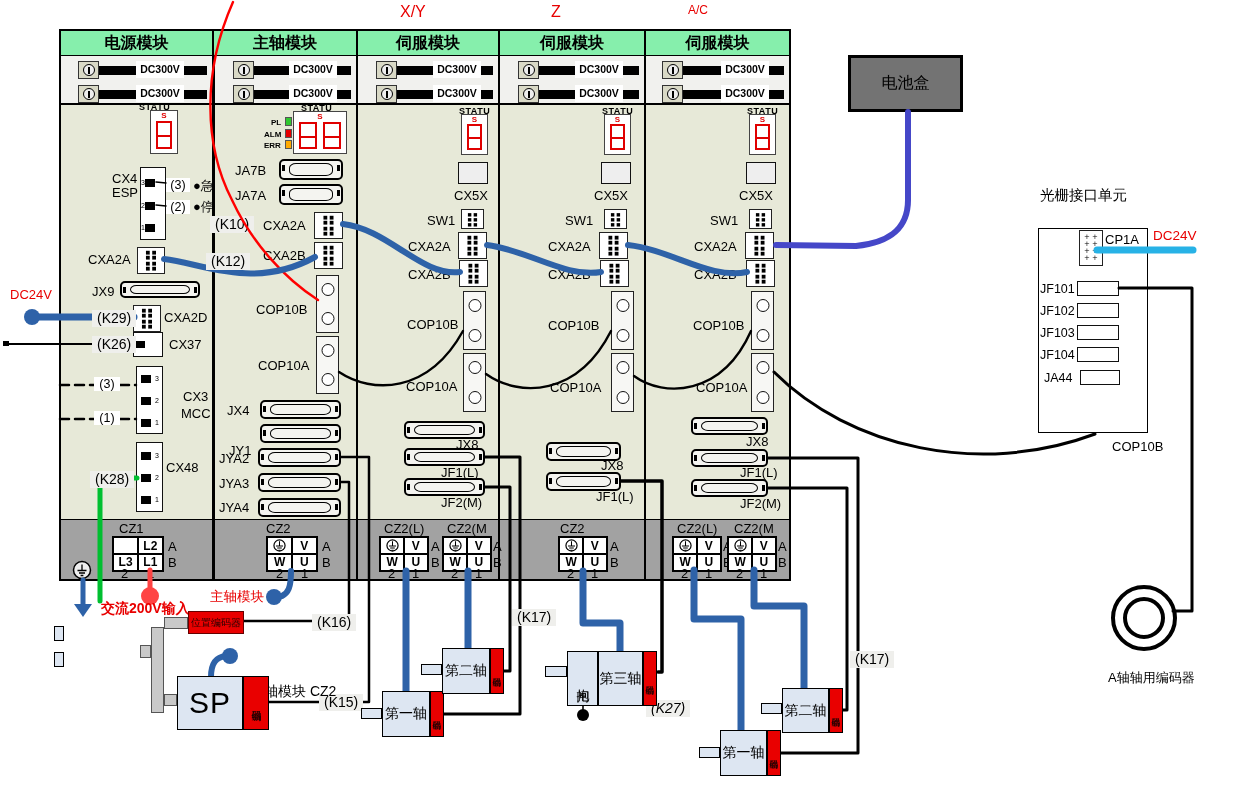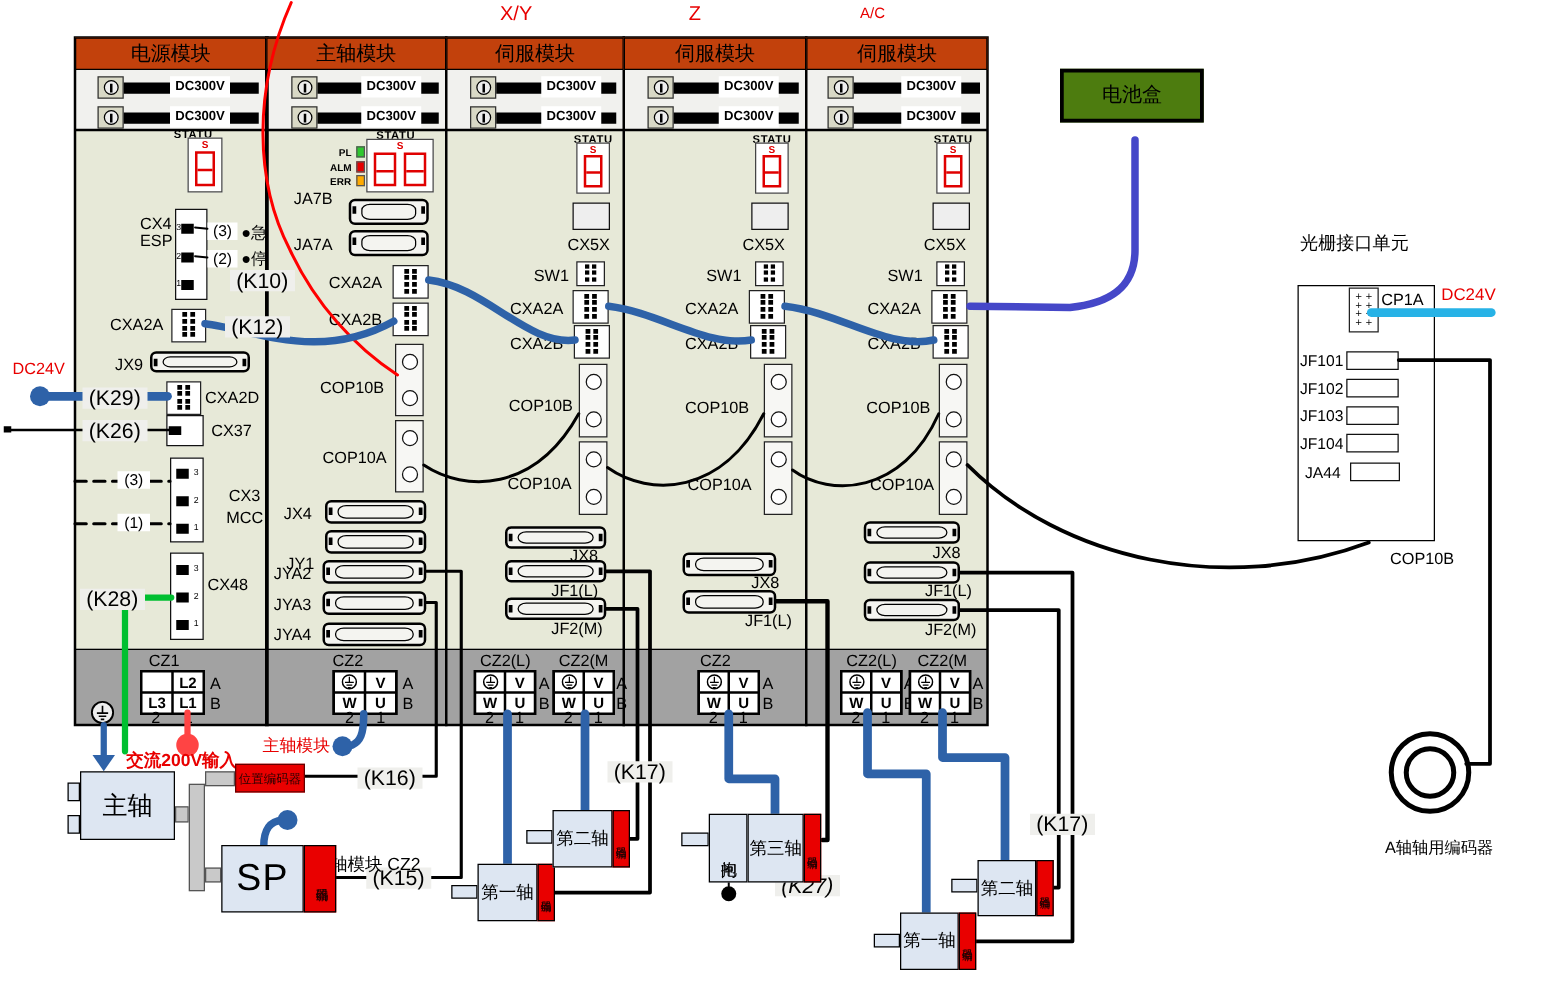--- a/index.html
+++ b/index.html
@@ -1,24 +1,24 @@
 <!DOCTYPE html>
 <html><head>
 <meta charset="utf-8">
 <style>
   html,body{margin:0;padding:0;background:#fff;}
   #stage{position:relative;width:1236px;height:785px;background:#fff;overflow:hidden;
          font-family:"Liberation Sans","DejaVu Sans",sans-serif;color:#000;}
   .abs{position:absolute;}
   .lbl{position:absolute;font-size:13px;line-height:1.05;white-space:nowrap;color:#000;}
   .red{color:#e80000;}
-  .kl{position:absolute;font-size:17px;background:#efefec;padding:0 5px;line-height:17px;white-space:nowrap;}
+  .kl{position:absolute;font-size:14px;background:#efefec;padding:0 5px;line-height:17px;white-space:nowrap;margin-left:26px;}
   .whtbox{position:absolute;background:#fff;font-size:12.5px;text-align:center;}
-  .hdr{position:absolute;background:#c2410c;border:1.6px solid #000;box-sizing:border-box;
-       display:flex;align-items:center;justify-content:center;font-size:16px;font-weight:normal;}
+  .hdr{position:absolute;background:#86efac;border:1.6px solid #000;box-sizing:border-box;
+       display:flex;align-items:center;justify-content:center;font-size:16px;font-weight:bold;}
   .band{position:absolute;}
   .divider{position:absolute;width:2.5px;background:#000;}
   .outer{position:absolute;border:2.5px solid #000;box-sizing:border-box;}
   .screw{position:absolute;width:21px;height:18px;background:#d9d9c6;border:1.5px solid #333;box-sizing:border-box;}
   .screw::before{content:"";position:absolute;left:50%;top:50%;width:10px;height:10px;margin:-6px 0 0 -6px;
        border:1.5px solid #000;border-radius:50%;background:#eee;}
   .screw::after{content:"";position:absolute;left:50%;top:50%;width:2px;height:7px;margin:-3.5px 0 0 -1px;background:#000;}
   .busbar{position:absolute;height:9px;background:#000;}
   .buslbl{position:absolute;width:48px;height:17px;background:#fff;font-size:10.5px;font-weight:bold;
        text-align:center;line-height:17px;}
@@ -200,21 +200,21 @@
 
   <div class="cbox" style="left:136px;top:442px;width:27px;height:70px;"></div>
   <div class="pin" style="left:141px;top:452px;width:10px;height:8px;"></div>
   <div class="pin" style="left:141px;top:474px;width:10px;height:8px;"></div>
   <div class="pin" style="left:141px;top:496px;width:10px;height:8px;"></div>
   <span class="tinyn" style="left:155px;top:452px;">3</span>
   <span class="tinyn" style="left:155px;top:474px;">2</span>
   <span class="tinyn" style="left:155px;top:496px;">1</span>
   <div class="lbl" style="left:166px;top:461px;">CX48</div>
 
-  <div class="lbl" style="left:235px;top:152px;">JA7B</div>
+  <div class="lbl" style="left:235px;top:164px;">JA7B</div>
   <div class="dsub" style="left:279px;top:159px;width:64px;height:21px;"></div>
   <div class="lbl" style="left:235px;top:189px;">JA7A</div>
   <div class="dsub" style="left:279px;top:184px;width:64px;height:21px;"></div>
   <div class="lbl" style="left:263px;top:219px;">CXA2A</div>
   <div class="pinconn" style="left:314px;top:212px;width:29px;height:27px;"></div>
   <div class="lbl" style="left:263px;top:249px;">CXA2B</div>
   <div class="pinconn" style="left:314px;top:242px;width:29px;height:27px;"></div>
   <div class="lbl" style="left:256px;top:303px;">COP10B</div>
   <div class="cop" style="left:316px;top:275px;width:23px;height:58px;"></div>
   <div class="lbl" style="left:258px;top:359px;">COP10A</div>
@@ -398,21 +398,21 @@
       </div>
     <div>V</div>
     <div>W</div>
     <div>U</div>
   </div>
   <div class="striplbl" style="left:778px;top:539px;">A</div>
   <div class="striplbl" style="left:778px;top:555px;">B</div>
   <div class="striplbl" style="left:736px;top:566px;">2</div>
   <div class="striplbl" style="left:760px;top:566px;">1</div>
 
-  <div class="abs" style="left:848px;top:55px;width:115px;height:43px;border:3px solid #000;background:#4d7c0f;box-sizing:border-box;display:flex;align-items:center;justify-content:center;font-size:16px;">电池盒</div>
+  <div class="abs" style="left:848px;top:55px;width:115px;height:57px;border:3px solid #000;background:#737373;box-sizing:border-box;display:flex;align-items:center;justify-content:center;font-size:16px;">电池盒</div>
 
   <div class="lbl" style="left:1040px;top:188px;font-size:14.5px;">光栅接口单元</div>
   <div class="abs" style="left:1038px;top:228px;width:110px;height:205px;border:1.6px solid #000;background:#fff;box-sizing:border-box;"></div>
   <div class="pinconn cp1apins" style="left:1079px;top:230px;width:24px;height:36px;"></div>
   <div class="lbl" style="left:1105px;top:233px;">CP1A</div>
   <div class="lbl red" style="left:1153px;top:229px;font-size:13.5px;">DC24V</div>
   <div class="lbl" style="left:1040px;top:283px;font-size:12.5px;">JF101</div>
   <div class="cbox" style="left:1077px;top:281px;width:42px;height:15px;"></div>
   <div class="lbl" style="left:1040px;top:305px;font-size:12.5px;">JF102</div>
   <div class="cbox" style="left:1077px;top:303px;width:42px;height:15px;"></div>
@@ -504,21 +504,20 @@
   <div class="kl" style="left:486px;top:609px;">(K17)</div>
   <div class="kl" style="left:620px;top:700px;font-style:italic;">(K27)</div>
   <div class="kl" style="left:824px;top:651px;">(K17)</div>
 
   <div class="lbl red" style="left:101px;top:601px;font-size:14px;font-weight:bold;">交流200V输入</div>
   <div class="lbl red" style="left:210px;top:590px;font-size:13.5px;">主轴模块</div>
   <div class="lbl" style="left:250px;top:652px;font-size:14px;margin-top:32px;">主轴模块 CZ2</div>
 
   <div class="mshaft" style="left:54px;top:626px;width:10px;height:15px;"></div>
   <div class="mshaft" style="left:54px;top:652px;width:10px;height:15px;"></div>
-  <div class="motor" style="left:64px;top:617px;width:76px;height:55px;font-size:20px;">主轴</div>
   <div class="gray" style="left:140px;top:645px;width:11px;height:13px;"></div>
   <div class="gray" style="left:151px;top:627px;width:13px;height:86px;"></div>
   <div class="gray" style="left:164px;top:617px;width:24px;height:12px;"></div>
   <div class="gray" style="left:164px;top:694px;width:13px;height:12px;"></div>
   <div class="abs" style="left:188px;top:611px;width:56px;height:23px;background:#e90000;border:1.3px solid #600;box-sizing:border-box;display:flex;align-items:center;justify-content:center;font-size:10px;color:#2a0000;">位置编码器</div>
   <div class="motor" style="left:177px;top:676px;width:66px;height:54px;font-size:30px;letter-spacing:1px;">SP</div>
   <div class="mtail" style="left:243px;top:676px;width:26px;height:54px;font-size:10px;">编码器</div>
 
   <div class="mshaft" style="left:361px;top:708px;width:21px;height:11px;"></div>
   <div class="motor" style="left:382px;top:691px;width:48px;height:46px;">第一轴</div>

